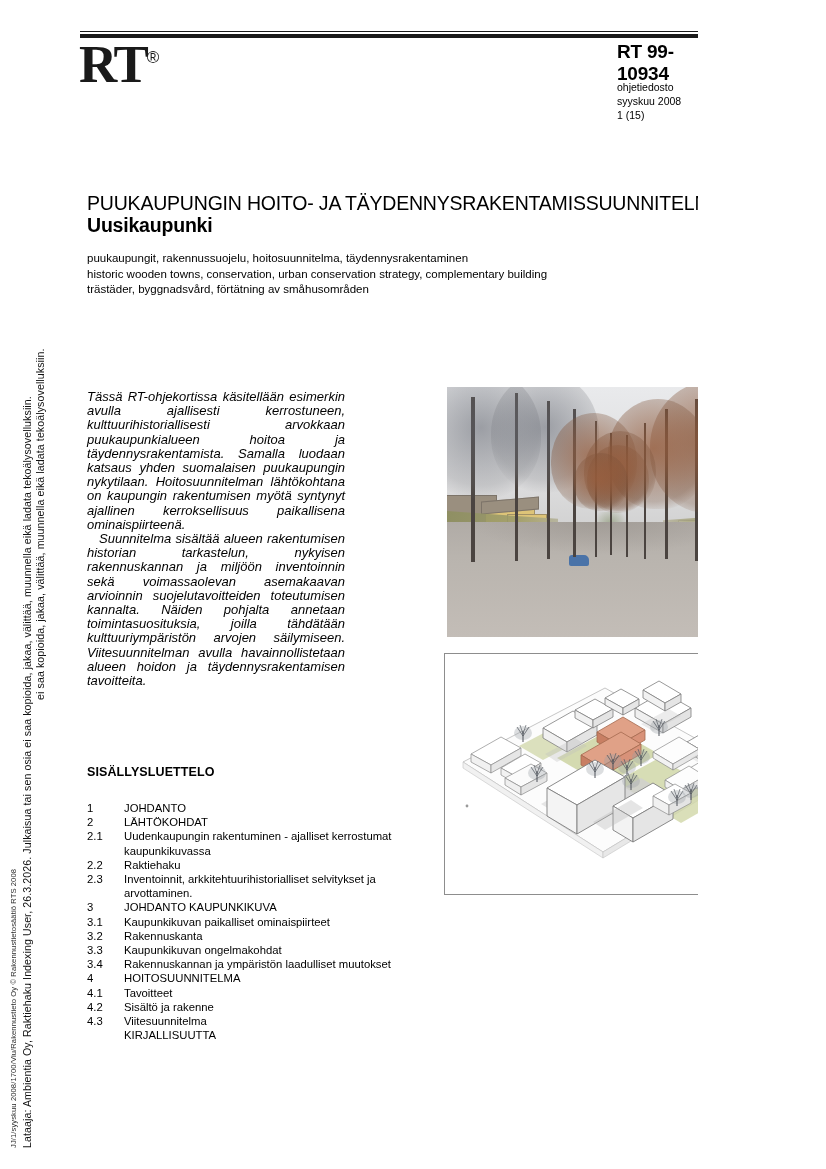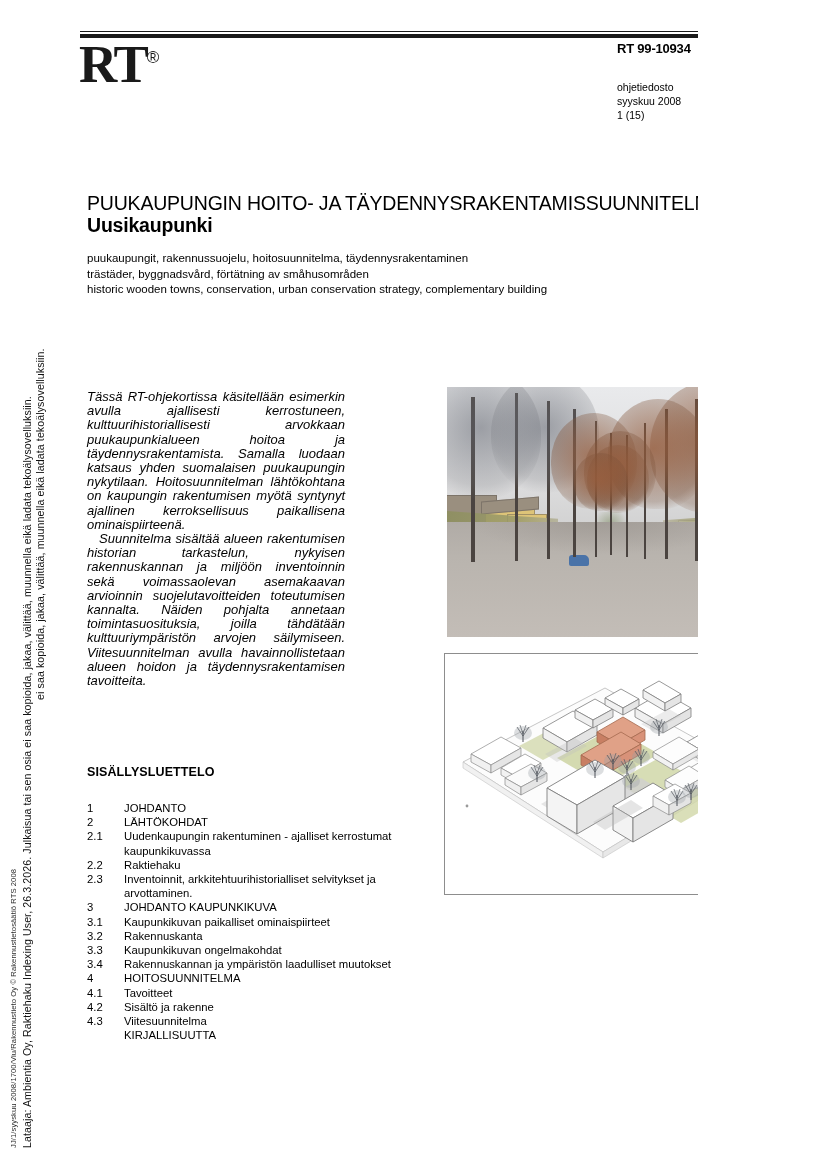--- a/index.html
+++ b/index.html
@@ -55,21 +55,21 @@
     letter-spacing: 0;
     font-family: "Liberation Sans", sans-serif;
     font-weight: normal;
   }
 
   
   .doc-code {
     position: absolute;
     left: 617px;
     top: 41px;
-    font-size: 13px;
+    font-size: 19px;
     font-weight: bold;
     letter-spacing: -0.2px;
   }
   .doc-meta {
     position: absolute;
     left: 617px;
     top: 80px;
     font-size: 10.5px;
     line-height: 14px;
   }
@@ -252,22 +252,22 @@
     <div>ohjetiedosto</div>
     <div>syyskuu 2008</div>
     <div>1 (15)</div>
   </div>
 
   <div class="title-main">PUUKAUPUNGIN HOITO- JA TÄYDENNYSRAKENTAMISSUUNNITELMA</div>
   <div class="title-sub">Uusikaupunki</div>
 
   <div class="keywords">
     <div>puukaupungit, rakennussuojelu, hoitosuunnitelma, täydennysrakentaminen</div>
+    <div>historic wooden towns, conservation, urban conservation strategy, complementary building</div>
     <div>trästäder, byggnadsvård, förtätning av småhusområden</div>
-    <div>historic wooden towns, conservation, urban conservation strategy, complementary building</div>
   </div>
 
   <div class="abstract">
     <p>Tässä RT-ohjekortissa käsitellään esimerkin avulla ajallisesti kerrostuneen, kulttuurihistoriallisesti arvokkaan puukaupunkialueen hoitoa ja täydennysrakentamista. Samalla luodaan katsaus yhden suomalaisen puukaupungin nykytilaan. Hoitosuunnitelman lähtökohtana on kaupungin rakentumisen myötä syntynyt ajallinen kerroksellisuus paikallisena ominaispiirteenä.</p>
     <p class="indent">Suunnitelma sisältää alueen rakentumisen historian tarkastelun, nykyisen rakennuskannan ja miljöön inventoinnin sekä voimassaolevan asemakaavan arvioinnin suojelutavoitteiden toteutumisen kannalta. Näiden pohjalta annetaan toimintasuosituksia, joilla tähdätään kulttuuriympäristön arvojen säilymiseen. Viitesuunnitelman avulla havainnollistetaan alueen hoidon ja täydennysrakentamisen tavoitteita.</p>
   </div>
 
   <div class="photo">
     <div class="sky"></div>
     <div class="vanish"></div>

